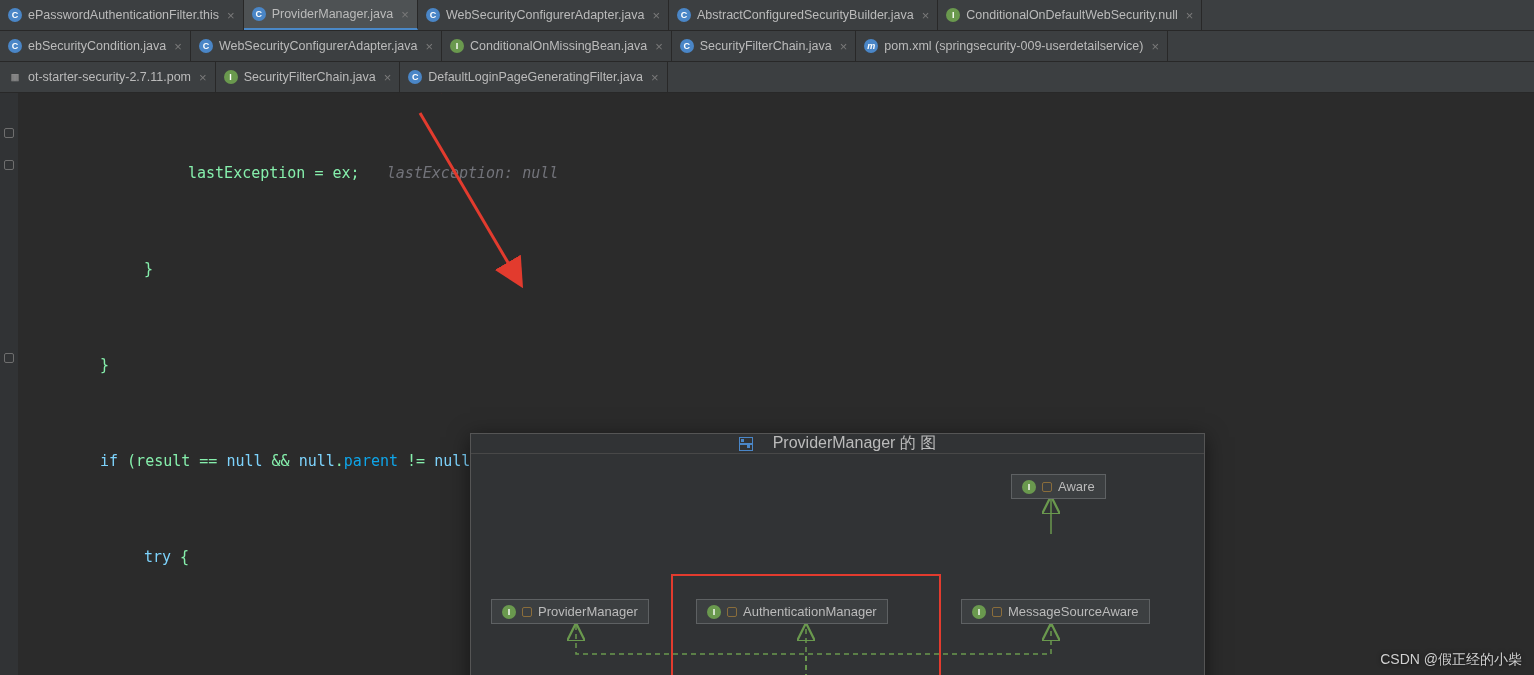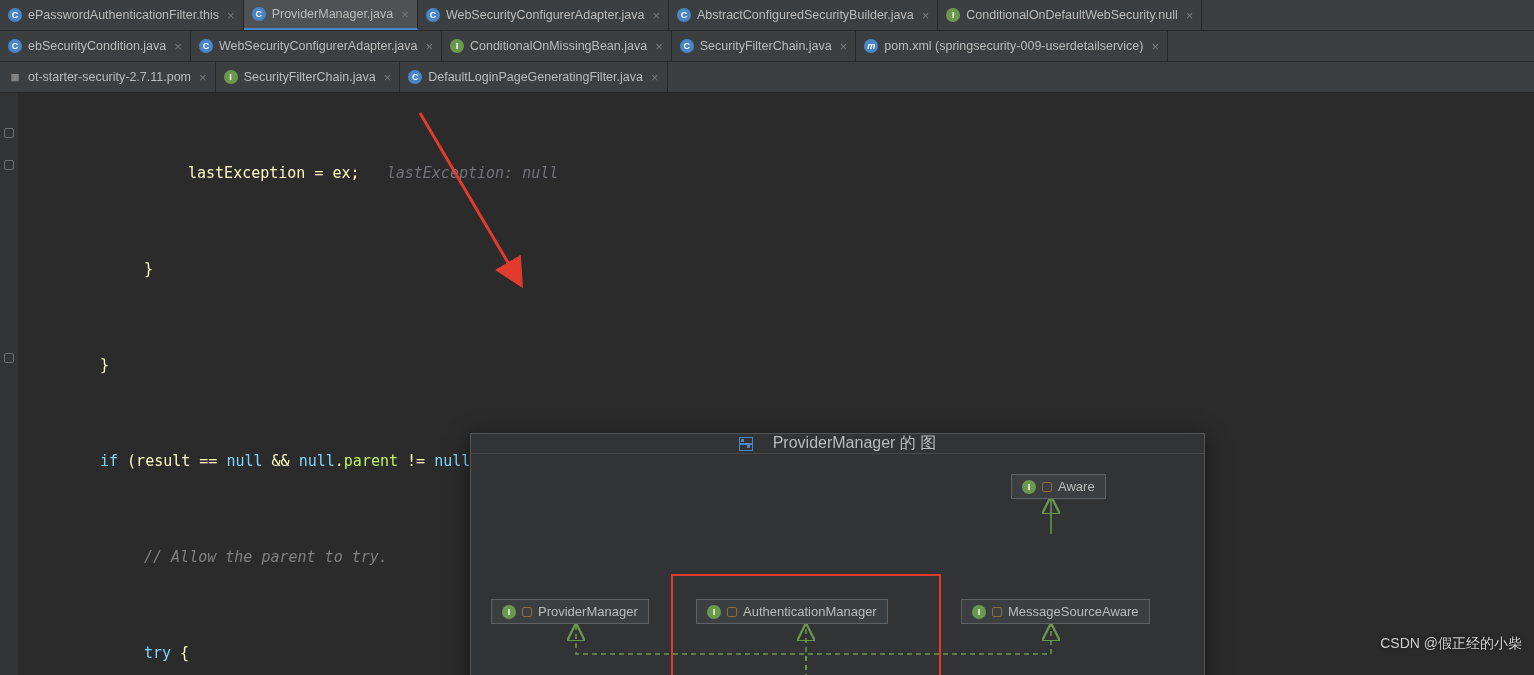--- a/index.html
+++ b/index.html
@@ -67,22 +67,22 @@
     white-space: pre;
   }
   .line { height: 32px; padding-left: 0; position: relative; }
   .indent1 { padding-left: 82px; }
   .indent2 { padding-left: 126px; }
   .indent3 { padding-left: 170px; }
 
   .kw  { color: #7dd3fc; }
   .cmt { color: #808080; font-style: italic; }
   .hint{ color: #72737a; font-style: italic; }
-  .txt { color: #fef9c3; }
-  .fld { color: #bef264; }
+  .txt { color: #86efac; }
+  .fld { color: #0ea5e9; }
 
   .popup {
     position: absolute;
     left: 470px; top: 340px;
     width: 735px; height: 290px;
     background: #313335;
     border: 1px solid #555555;
     box-shadow: 0 4px 20px rgba(0,0,0,0.5);
   }
   .popup-title {
@@ -110,21 +110,21 @@
   .lock {
     width: 10px; height: 10px; border: 1px solid #8a6d3b; border-radius: 2px;
     position: relative;
   }
   .redbox {
     position: absolute; border: 2px solid #e23b2e;
     left: 200px; top: 120px; width: 270px; height: 140px;
   }
 
   .watermark {
-    position: absolute; right: 12px; bottom: 22px;
+    position: absolute; right: 12px; bottom: 6px;
     color: #d0d0d0; font-family: -apple-system,"Segoe UI",sans-serif;
     font-size: 14px; text-shadow: 0 0 4px rgba(0,0,0,0.6);
   }
 </style>
 </head>
 <body>
 
 <div class="tab-bar" id="tabs1">
     <div class="tab">
       <span class="file-icon fi-c">C</span>
@@ -201,21 +201,20 @@
   <div class="gutter">
     <div class="gutter-mark" style="top:35px"></div>
     <div class="gutter-mark" style="top:67px"></div>
     <div class="gutter-mark" style="top:260px"></div>
   </div>
   <div class="code-area">
     <div class="line indent3"><span class="txt">lastException = ex;</span><span class="hint">   lastException: null</span></div>
     <div class="line indent2"><span class="txt">}</span></div>
     <div class="line indent1"><span class="txt">}</span></div>
     <div class="line indent1"><span class="kw">if</span><span class="txt"> (result == </span><span class="kw">null</span><span class="txt"> &amp;&amp; </span><span class="kw">null</span><span class="txt">.</span><span class="fld">parent</span><span class="txt"> != </span><span class="kw">null</span><span class="txt">) {</span><span class="hint">   result: null</span></div>
-    <div class="line indent2"><span class="cmt">// Allow the parent to try.</span></div>
     <div class="line indent2"><span class="kw">try</span><span class="txt"> {</span></div>
     
     
     
     
     
     
     
     
     

